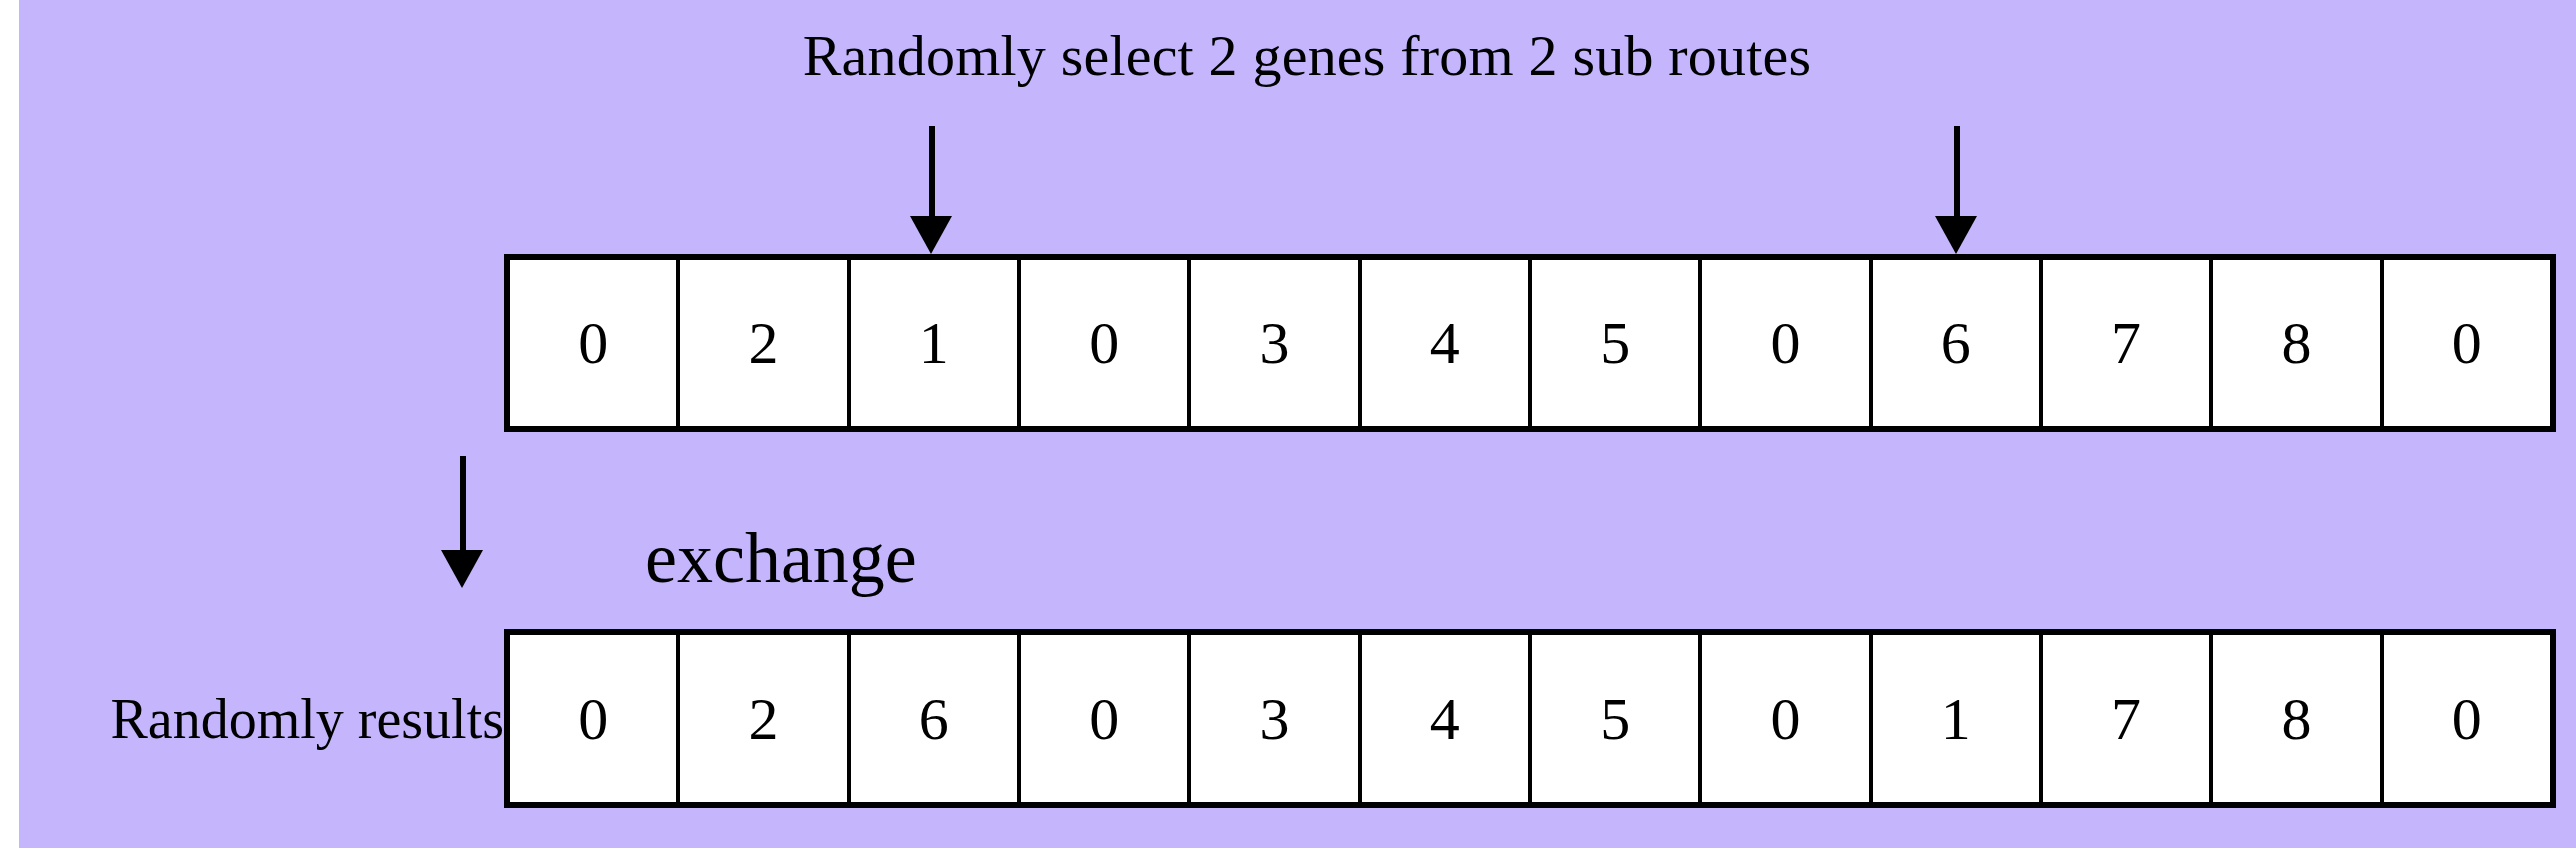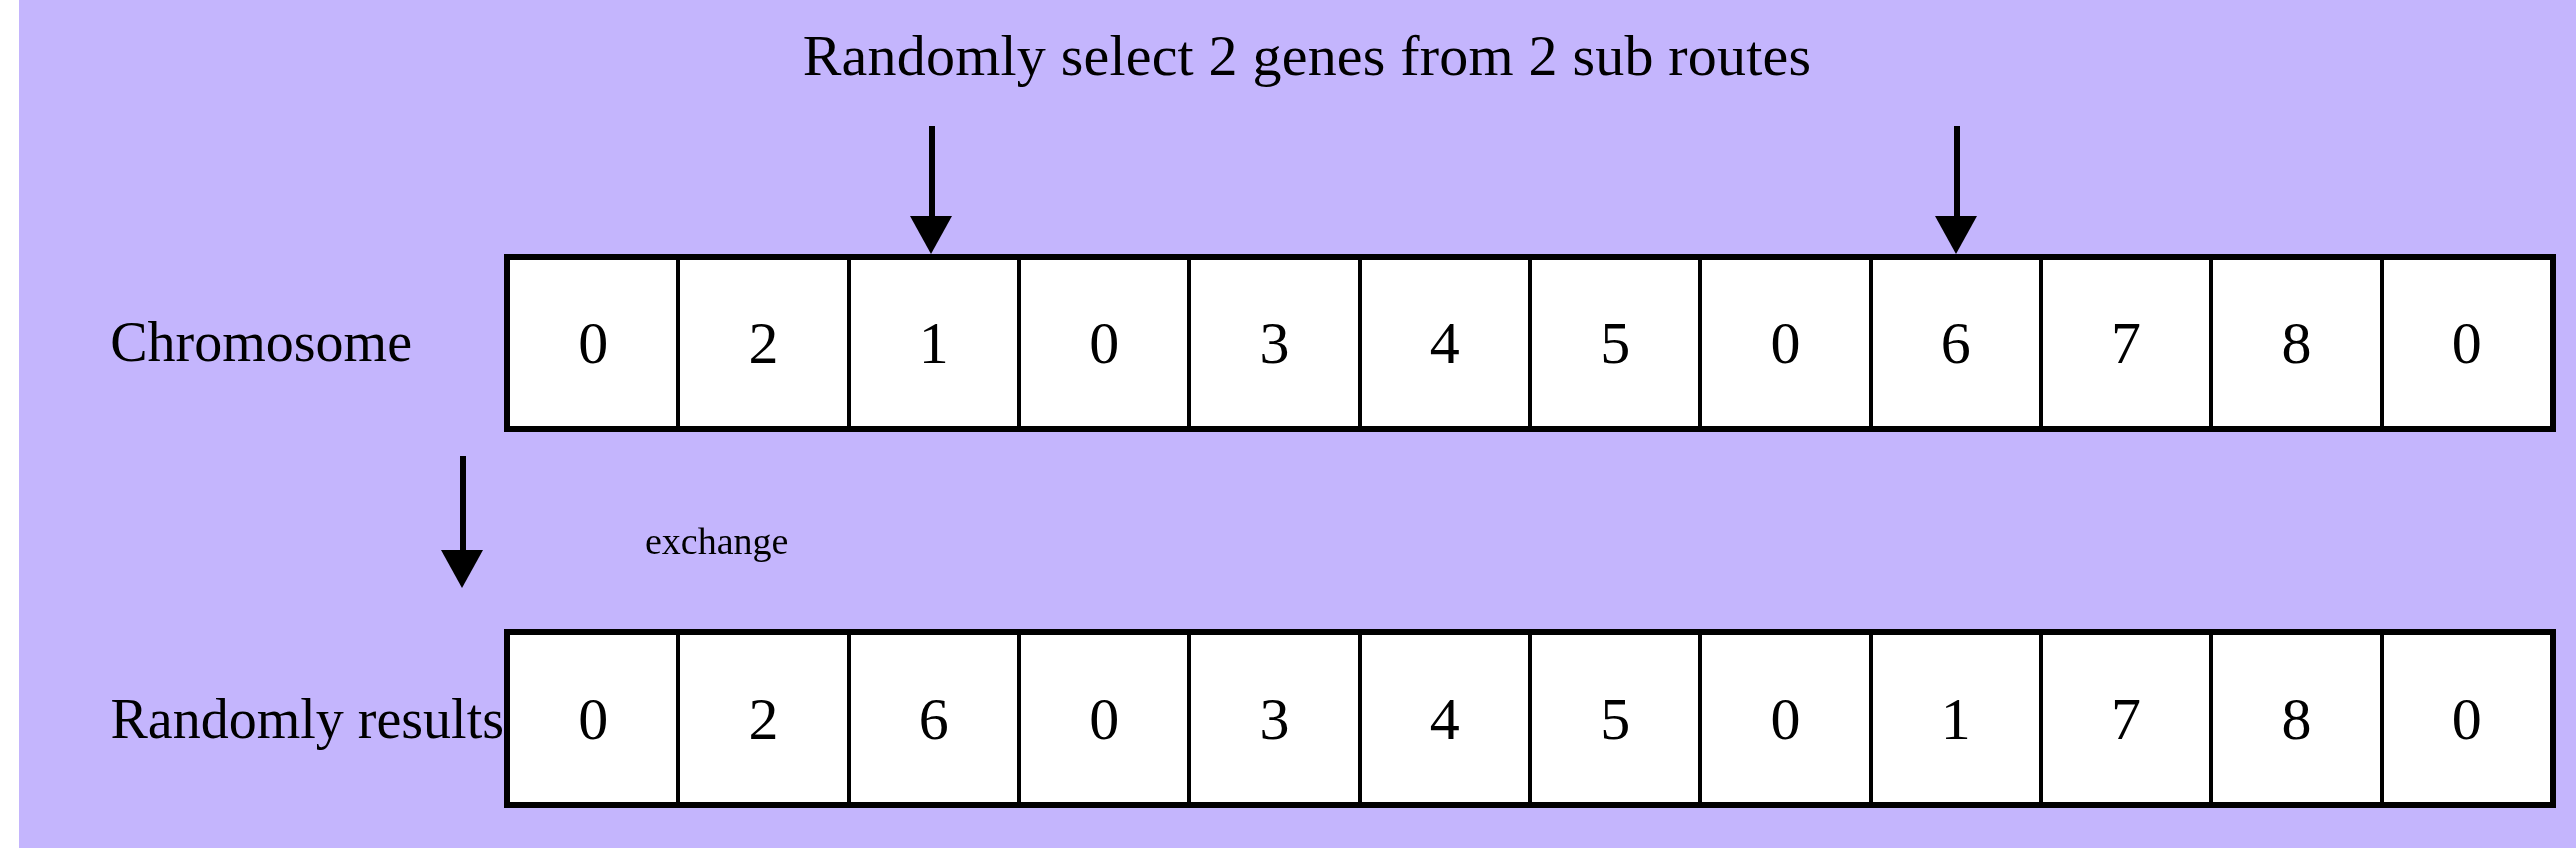--- a/index.html
+++ b/index.html
@@ -82,21 +82,21 @@
     top: 456px;
     height: 132px;
   }
   #arrow-flow .shaft { height: 98px; }
 
   
   #exchange-label {
     position: absolute;
     left: 626px;
     top: 522px;
-    font-size: 38px;
+    font-size: 72px;
     line-height: 1;
     white-space: nowrap;
   }
 
   
   .row-label {
     position: absolute;
     font-size: 56px;
     line-height: 1;
     white-space: nowrap;
@@ -156,21 +156,20 @@
   <div class="v-arrow" id="arrow-gene-a">
     <div class="shaft"></div>
     <div class="head"></div>
   </div>
 
   <div class="v-arrow" id="arrow-gene-b">
     <div class="shaft"></div>
     <div class="head"></div>
   </div>
 
-  <div class="row-label" id="label-chromosome">Chromosome</div>
 
   <div class="strip" id="strip-chromosome">
     <div class="gene-cell">0</div>
     <div class="gene-cell">2</div>
     <div class="gene-cell">1</div>
     <div class="gene-cell">0</div>
     <div class="gene-cell">3</div>
     <div class="gene-cell">4</div>
     <div class="gene-cell">5</div>
     <div class="gene-cell">0</div>

